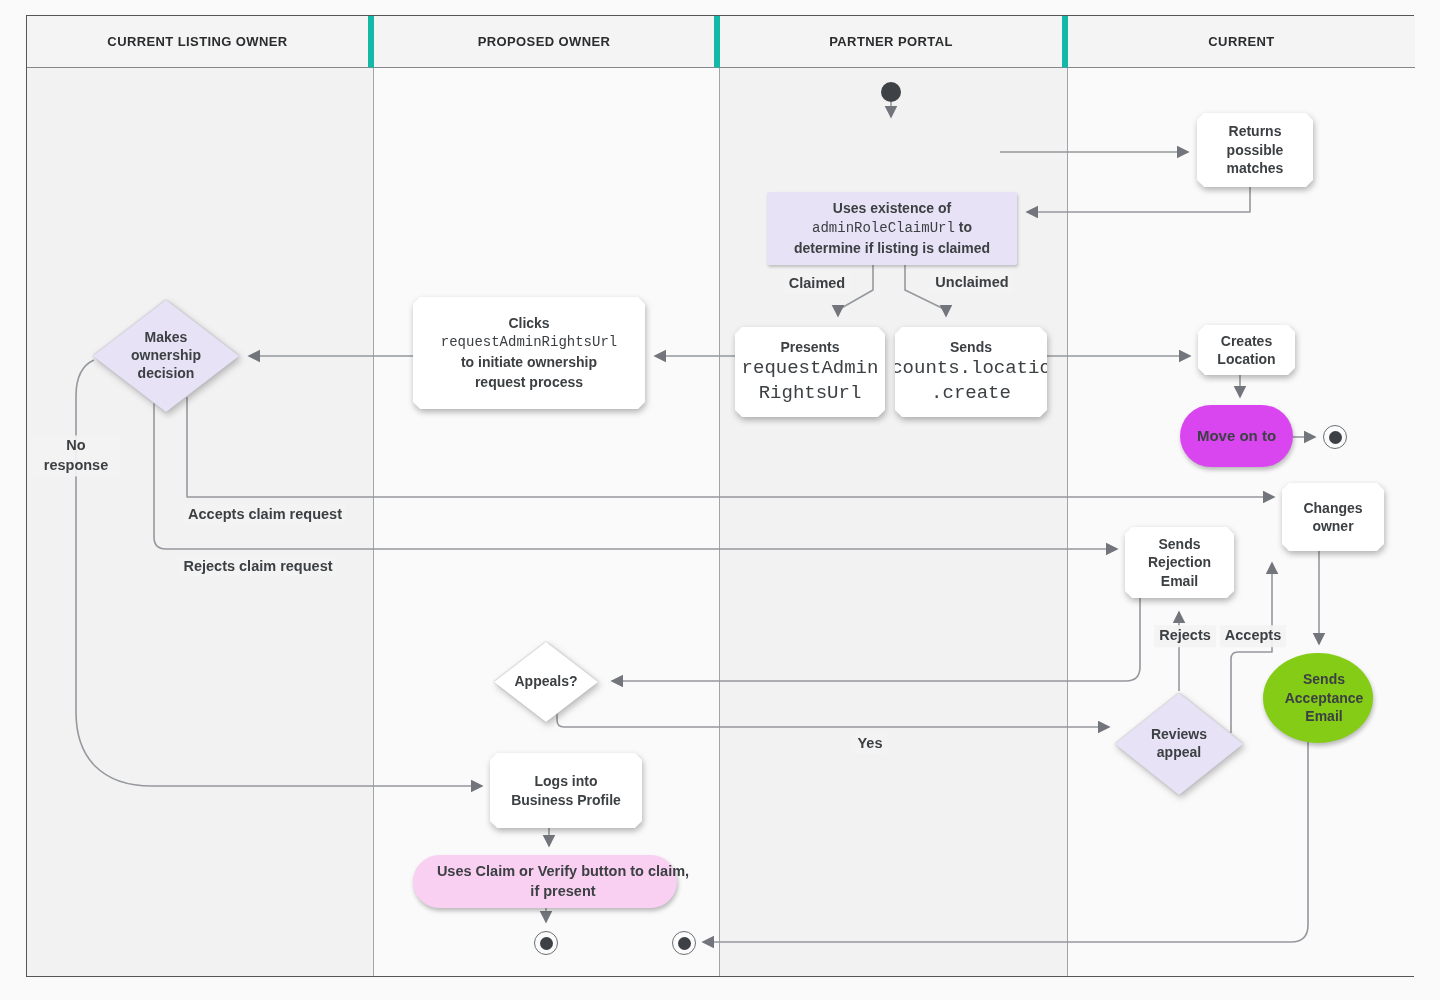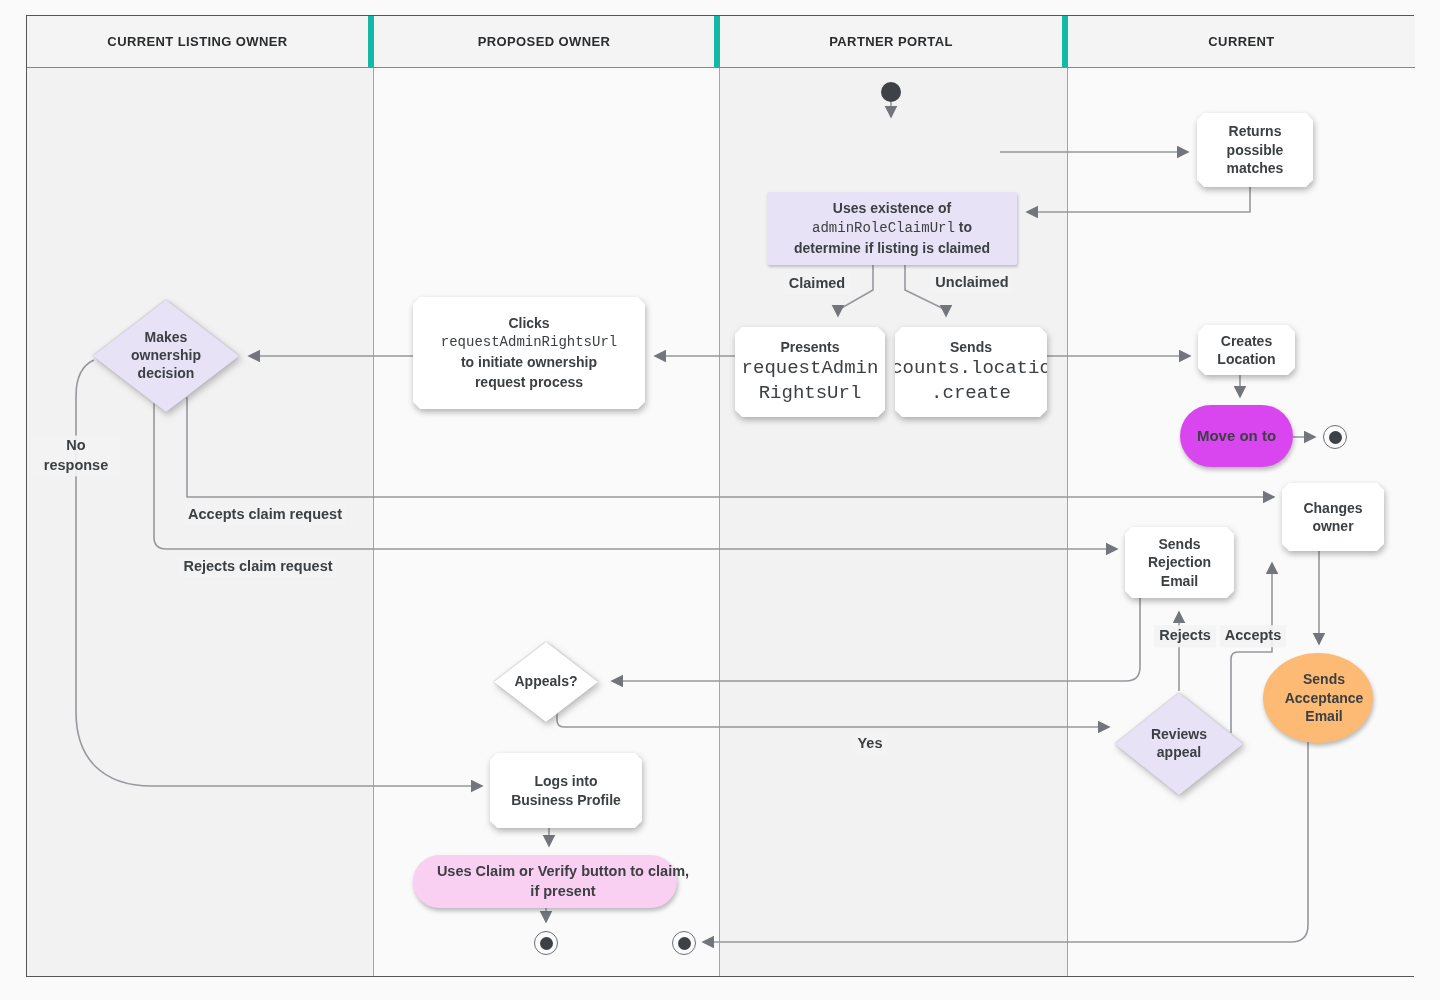--- a/index.html
+++ b/index.html
@@ -127,21 +127,21 @@
   </div>
 
   <div class="abs pw" style="left:1282px;top:483px;width:86px;height:68px;">
     <div class="paper txtc" style="padding:0 8px;">Changes owner</div>
   </div>
 
   <div class="abs pw" style="left:1125px;top:527px;width:93px;height:71px;">
     <div class="paper txtc" style="padding:0 8px;">Sends Rejection Email</div>
   </div>
 
-  <div class="abs" style="left:1263px;top:653px;width:110px;height:90px;background:#fdba74;border-radius:50%;box-shadow:1px 3px 4px rgba(40,40,40,.3);">
+  <div class="abs" style="left:1263px;top:653px;width:110px;height:90px;background:#84cc16;border-radius:50%;box-shadow:1px 3px 4px rgba(40,40,40,.3);">
     <div class="txtc" style="padding:0 6px;">Sends Acceptance Email</div>
   </div>
 
   <div class="abs dw" style="left:1115px;top:693px;width:128px;height:102px;">
     <div class="diamond" style="background:#e7e2f6;"></div>
     <div class="dtext" style="padding:0 28px;">Reviews appeal</div>
   </div>
 
   <div class="abs dw" style="left:93px;top:300px;width:146px;height:112px;">
     <div class="diamond" style="background:#e7e2f6;"></div>

